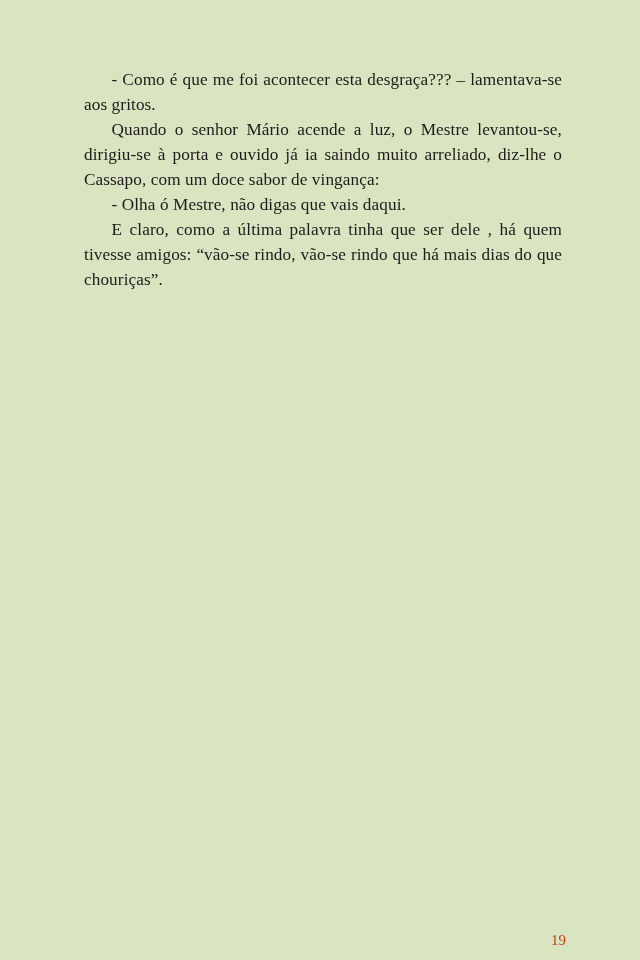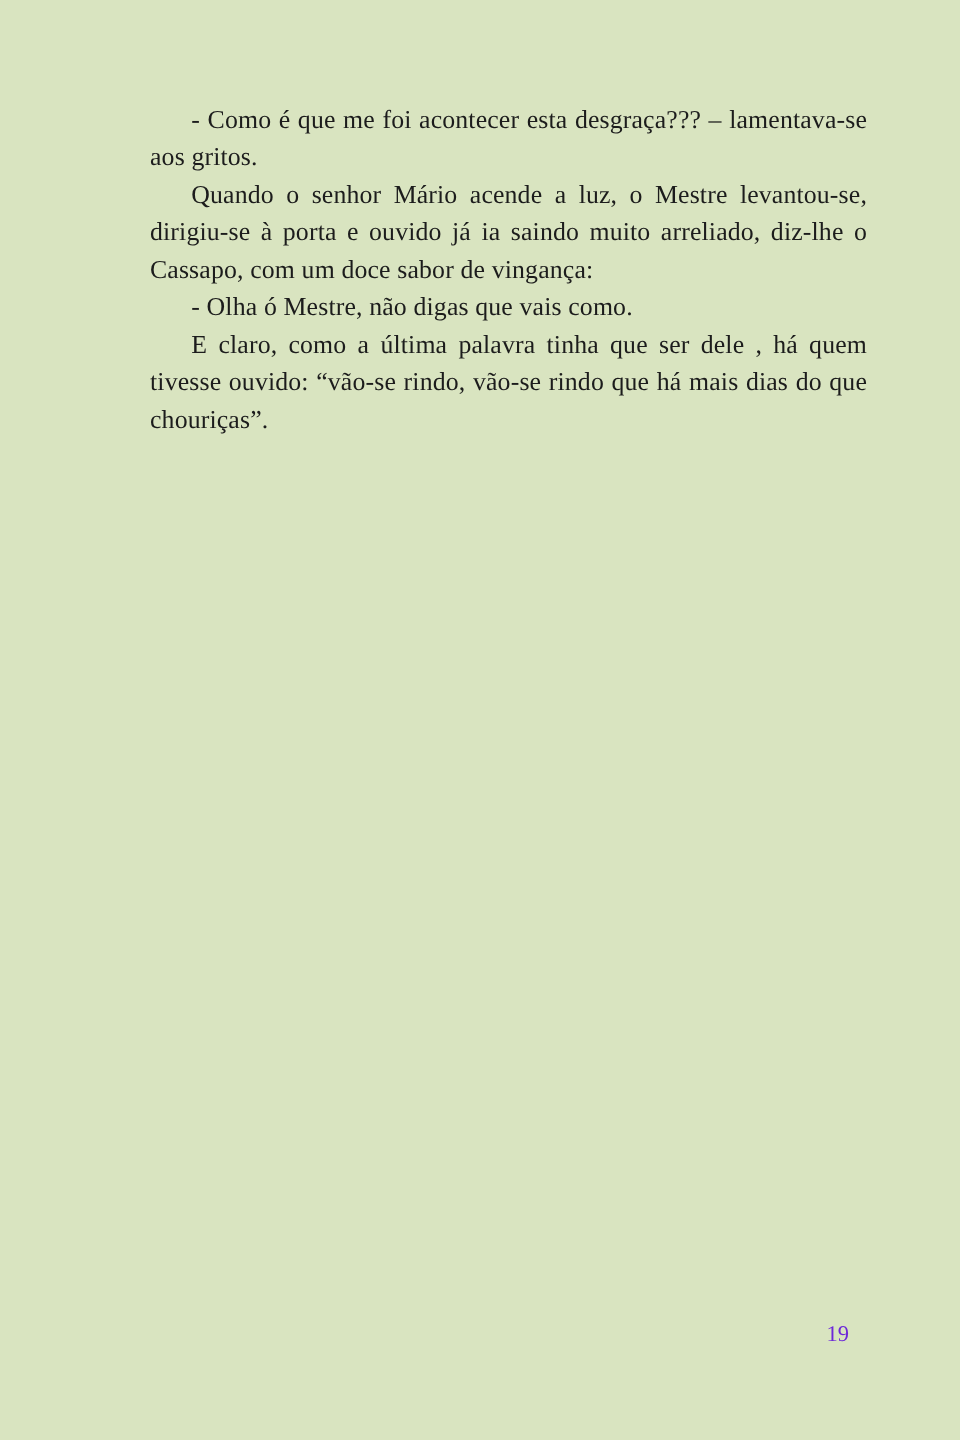--- a/index.html
+++ b/index.html
@@ -15,52 +15,52 @@
     overflow: hidden;
   }
   .page {
     position: relative;
     width: 640px;
     height: 960px;
     box-sizing: border-box;
   }
   .text-block {
     position: absolute;
-    left: 100px;
+    left: 84px;
     top: 68px;
     width: 478px;
   }
   .para {
     margin: 0;
     font-size: 17.2px;
     line-height: 1.45;
     text-align: justify;
     text-indent: 1.6em;
     hyphens: manual;
     letter-spacing: 0.1px;
   }
   .para.first {
     text-indent: 1.6em;
   }
   .page-number {
     position: absolute;
     right: 74px;
-    top: 883px;
+    top: 933px;
     font-size: 15px;
     line-height: 1;
-    color: #6d28d9;
+    color: #c2410c;
   }
 </style>
 </head>
 <body style="background: rgb(217, 228, 192); color: rgb(28, 28, 28);">
 
 <div class="page">
 
   <div class="text-block">
     <p class="para first">- Como é que me foi acontecer esta desgraça??? – lamentava-se aos gritos.</p>
     <p class="para">Quando o senhor Mário acende a luz, o Mestre levantou-se, dirigiu-se à porta e ouvido já ia saindo muito arreliado, diz-lhe o Cassapo, com um doce sabor de vingança:</p>
-    <p class="para">- Olha ó Mestre, não digas que vais como.</p>
-    <p class="para">E claro, como a última palavra tinha que ser dele , há quem tivesse ouvido: “vão-se rindo, vão-se rindo que há mais dias do que chouriças”.</p>
+    <p class="para">- Olha ó Mestre, não digas que vais daqui.</p>
+    <p class="para">E claro, como a última palavra tinha que ser dele , há quem tivesse amigos: “vão-se rindo, vão-se rindo que há mais dias do que chouriças”.</p>
   </div>
 
   <div class="page-number">19</div>
 
 </div>
 
 </body></html>

